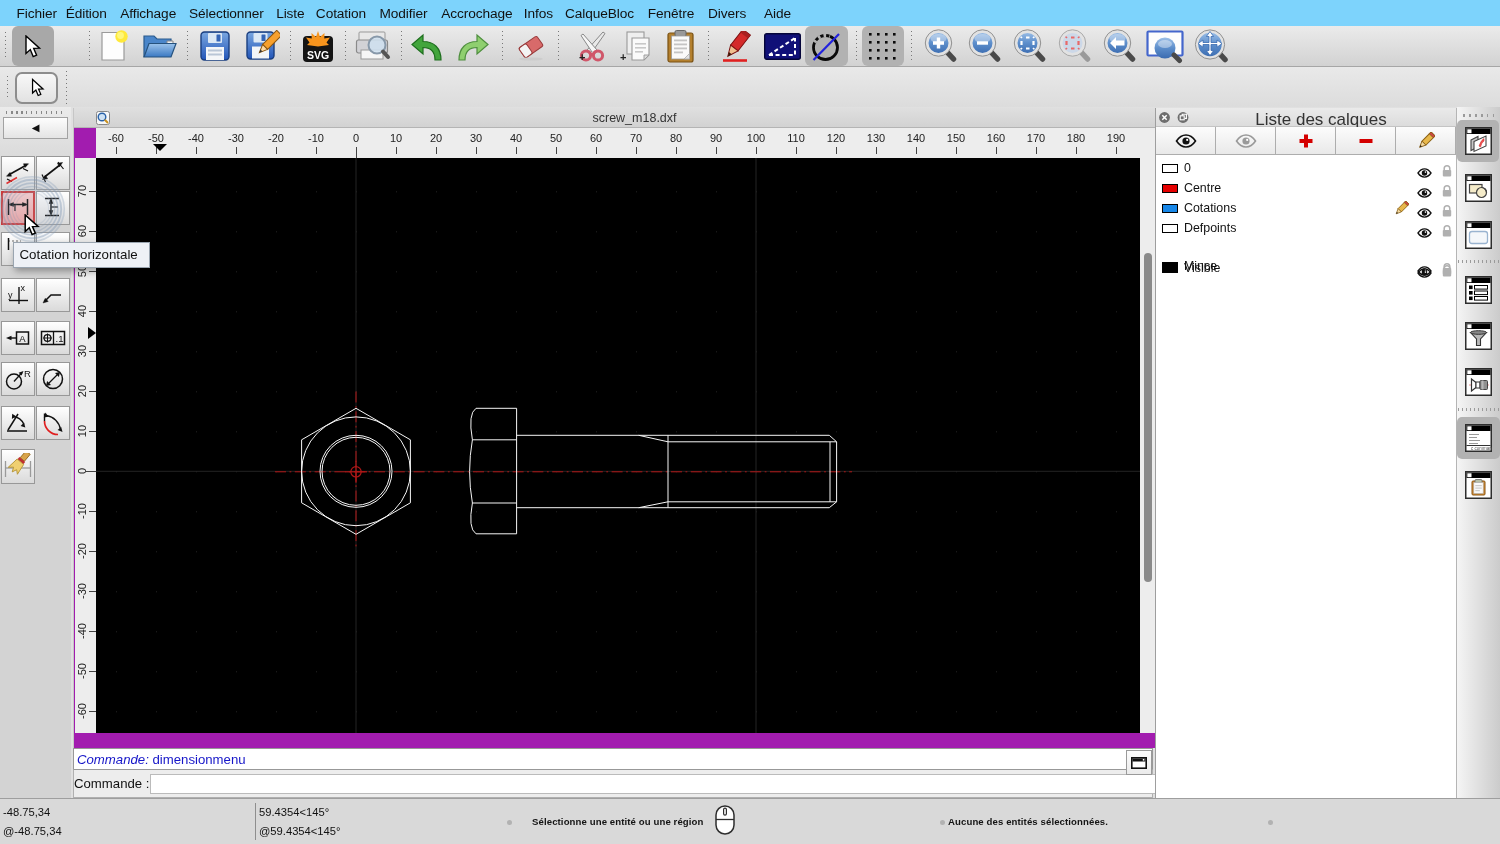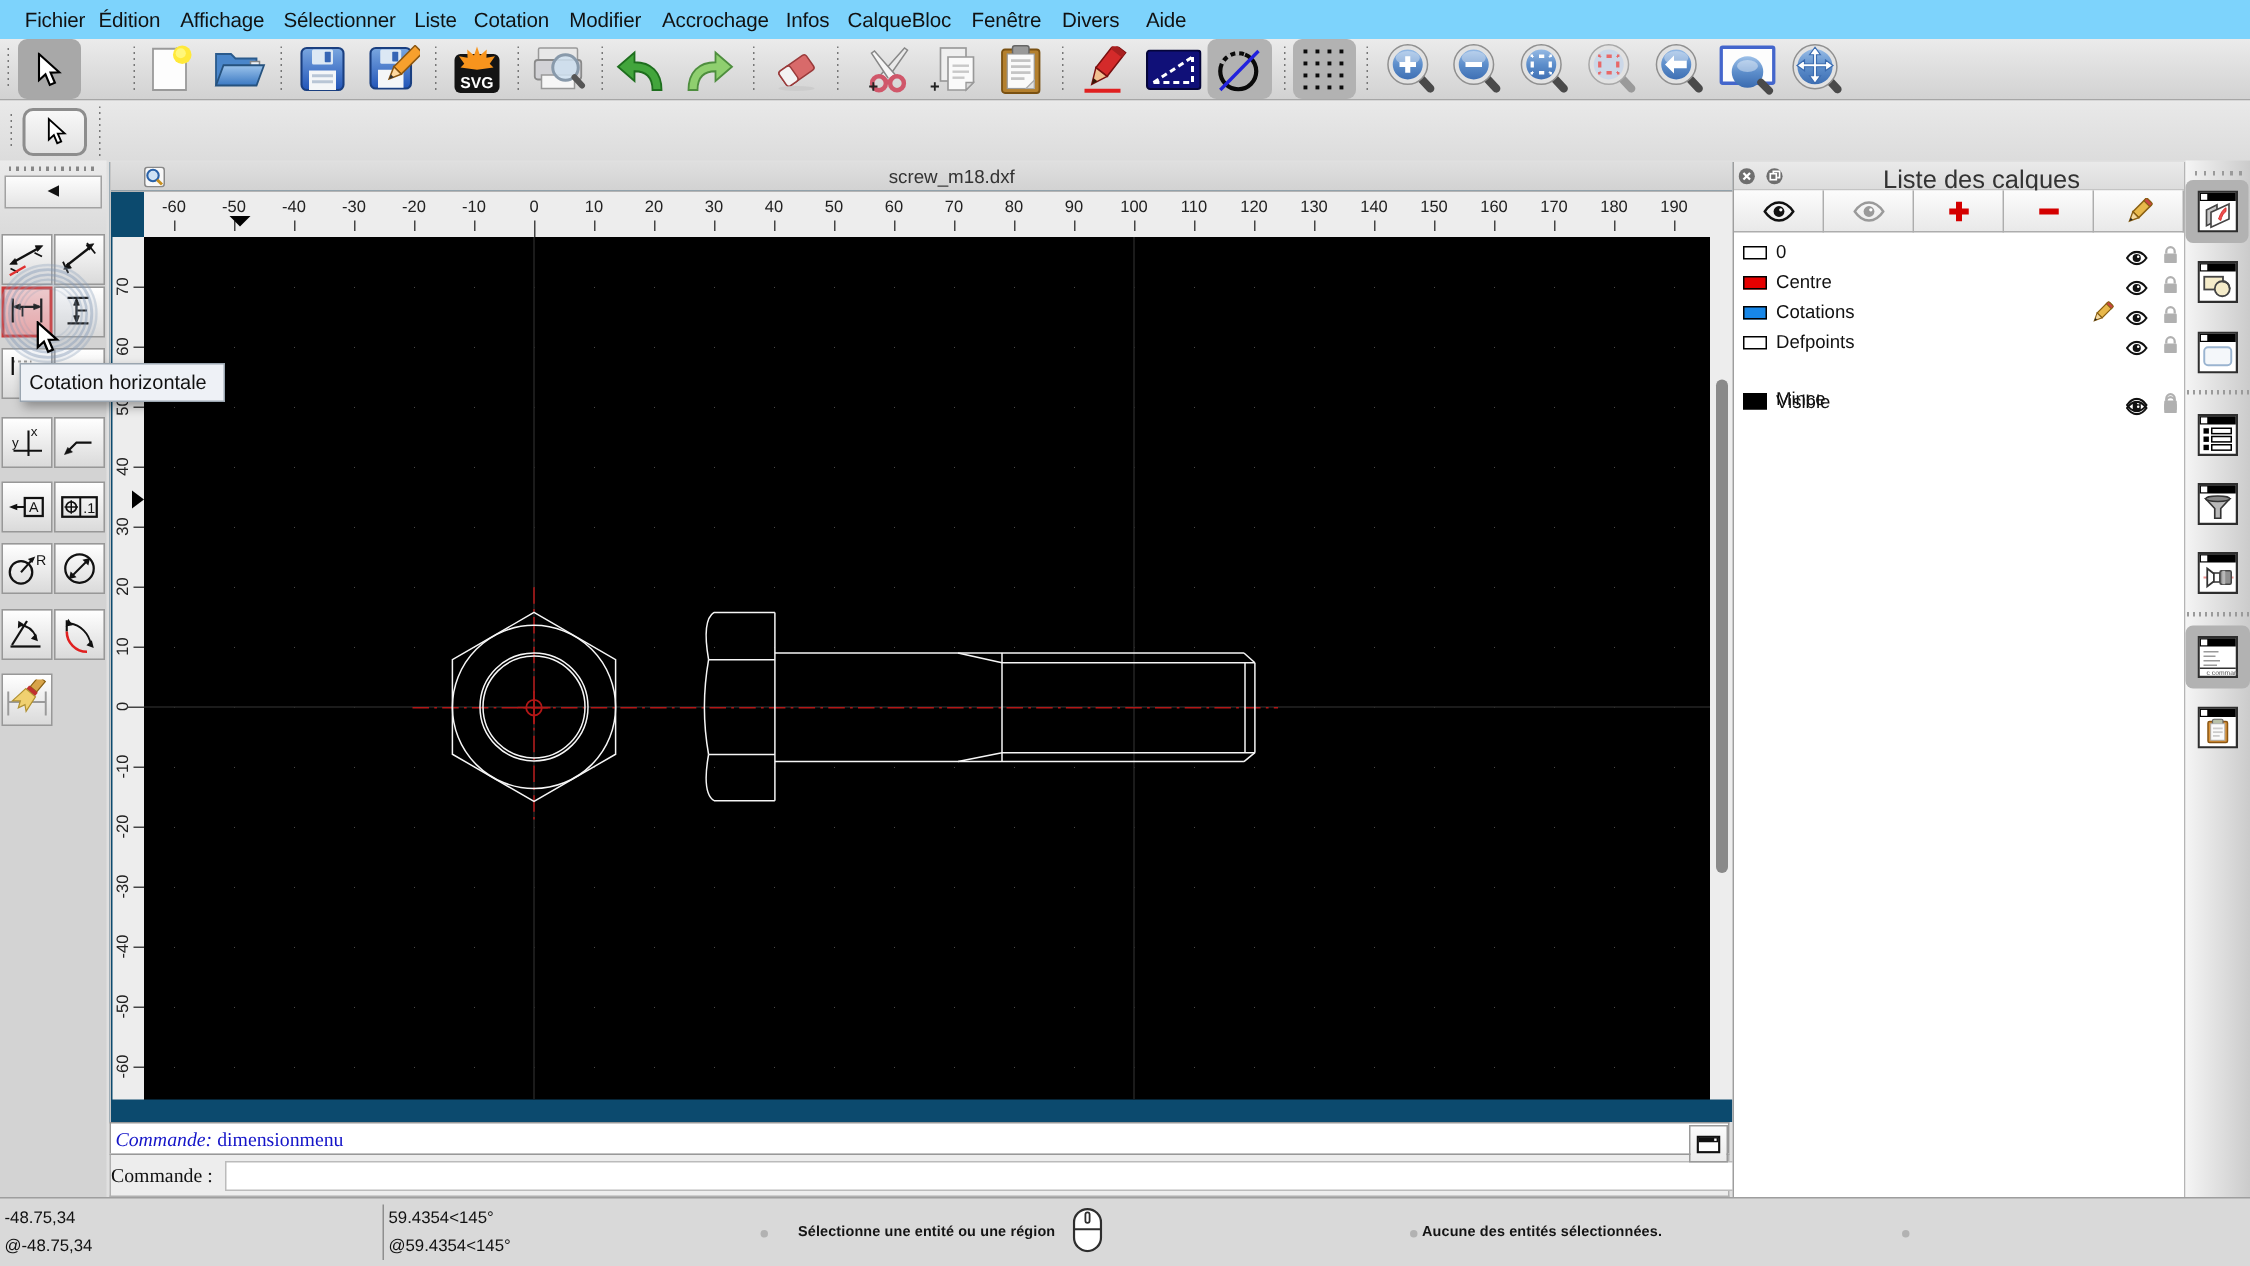--- a/index.html
+++ b/index.html
@@ -7,36 +7,36 @@
 .abs{position:absolute;}
 .vsep{position:absolute;width:1px;background-image:repeating-linear-gradient(to bottom,#777 0,#777 1.2px,transparent 1.2px,transparent 4px);}
 .ico{position:absolute;}
 #menubar{left:0;top:0;width:1500px;height:26px;background:#7dd3fc;display:flex;align-items:center;font-size:13.7px;color:#111;letter-spacing:-0.1px;}
 #menubar span{display:inline-block;}
 #toolbar{left:0;top:26px;width:1500px;height:41px;background:linear-gradient(#ebebeb,#d2d2d2);border-bottom:1px solid #a6a6a6;box-sizing:border-box;}
 .tbtn{position:absolute;background:#a8a8a8;border-radius:6px;}
 #row2{left:0;top:67px;width:1500px;height:40px;background:linear-gradient(#e9e9e9,#dcdcdc);}
 #leftbar{left:0;top:107px;width:71px;height:691px;background:linear-gradient(180deg,#ebebeb 0px,#dcdcdc 45px,#d3d3d3 90px,#d3d3d3 100%);}
 .lbtn{position:absolute;width:34px;height:34px;box-sizing:border-box;border:1px solid #989898;background:linear-gradient(#ffffff,#dadada);display:flex;align-items:center;justify-content:center;}
-#docwin{left:73px;top:108px;width:1082px;height:640px;background:#0c4a6e;border-left:1px solid #c6c6c6;box-sizing:border-box;}
+#docwin{left:73px;top:108px;width:1082px;height:640px;background:#a21caf;border-left:1px solid #c6c6c6;box-sizing:border-box;}
 #titlebar{position:absolute;left:0;top:0;width:100%;height:20px;background:linear-gradient(#dfdfdf,#d2d2d2);border-bottom:1px solid #b4b4b4;box-sizing:border-box;}
 #titletext{position:absolute;left:0;top:2.5px;width:100%;text-align:center;font-size:12.5px;color:#333;transform:translateX(20px);}
 #hruler{position:absolute;left:22px;top:20px;width:1060px;height:30px;background:#ededed;}
 #vruler{position:absolute;left:1px;top:50px;width:21px;height:575px;background:#ededed;overflow:hidden;}
 .rnum{position:absolute;font-size:11px;color:#222;width:40px;text-align:center;top:4px;}
 .rtick{position:absolute;width:1px;height:7px;background:#444;top:18.5px;}
 .vnum{position:absolute;font-size:11px;color:#222;height:12px;width:40px;left:-13px;display:flex;align-items:center;justify-content:center;transform:rotate(-90deg);}
 .vtick{position:absolute;height:1px;width:7px;background:#444;left:14px;}
 #canvas{position:absolute;left:22px;top:50px;width:1044px;height:575px;background:#000;}
 #vscroll{position:absolute;left:1066px;top:50px;width:16px;height:575px;background:#ededed;}
 #vthumb{position:absolute;left:4px;top:95px;width:8px;height:329px;background:#8a8a8a;border-radius:4px;}
 #hscrollrow{position:absolute;left:0;top:625px;width:1082px;height:15px;background:#ededed;}
 #hthumb{position:absolute;left:177px;top:3.5px;width:753px;height:9.5px;background:#747474;border-radius:4.5px;}
 #gridstat{position:absolute;right:3px;top:-1px;font-size:14px;color:#111;line-height:15px;letter-spacing:0.8px;}
-#cmdarea{left:73px;top:748px;width:1082px;height:64px;font-family:Liberation Serif, serif;}
+#cmdarea{left:73px;top:748px;width:1082px;height:64px;}
 #cmdhist{position:absolute;left:0;top:0;width:1080px;height:21px;background:#fff;border:1px solid #989898;border-bottom:none;box-sizing:border-box;font-size:13.2px;color:#1515c8;line-height:21px;}
 #cmdinput{position:absolute;left:0;top:21px;width:1080px;height:29px;background:#ededed;border:1px solid #b0b0b0;border-top:1px solid #989898;box-sizing:border-box;}
 #cmdfield{position:absolute;left:76px;top:4px;width:1049px;height:20px;background:#fff;border:1px solid #bbb;box-sizing:border-box;}
 #cmdbtn{position:absolute;left:1053px;top:2px;width:26px;height:25px;background:linear-gradient(#fcfcfc,#ebebeb);border:1px solid #9a9a9a;box-sizing:border-box;}
 #rightpanel{left:1155px;top:108px;width:302px;height:690px;background:#fff;border-left:1px solid #9e9e9e;border-right:1px solid #b5b5b5;box-sizing:border-box;}
 #rptitle{position:absolute;left:0;top:0;width:100%;height:19px;background:linear-gradient(#eaeaea,#dcdcdc);border-bottom:1px solid #c4c4c4;box-sizing:border-box;}
 #rptitletext{position:absolute;width:100%;text-align:center;font-size:17px;color:#333;top:2px;transform:translateX(15px);}
 #rpbtns{position:absolute;left:0;top:19px;width:100%;height:28px;display:flex;}
 .rpb{flex:1;border-right:1px solid #adadad;border-bottom:1px solid #adadad;background:linear-gradient(#fcfcfc,#e9e9e9);display:flex;align-items:center;justify-content:center;}
 .lrow{position:absolute;left:0;width:100%;height:20.1px;}

